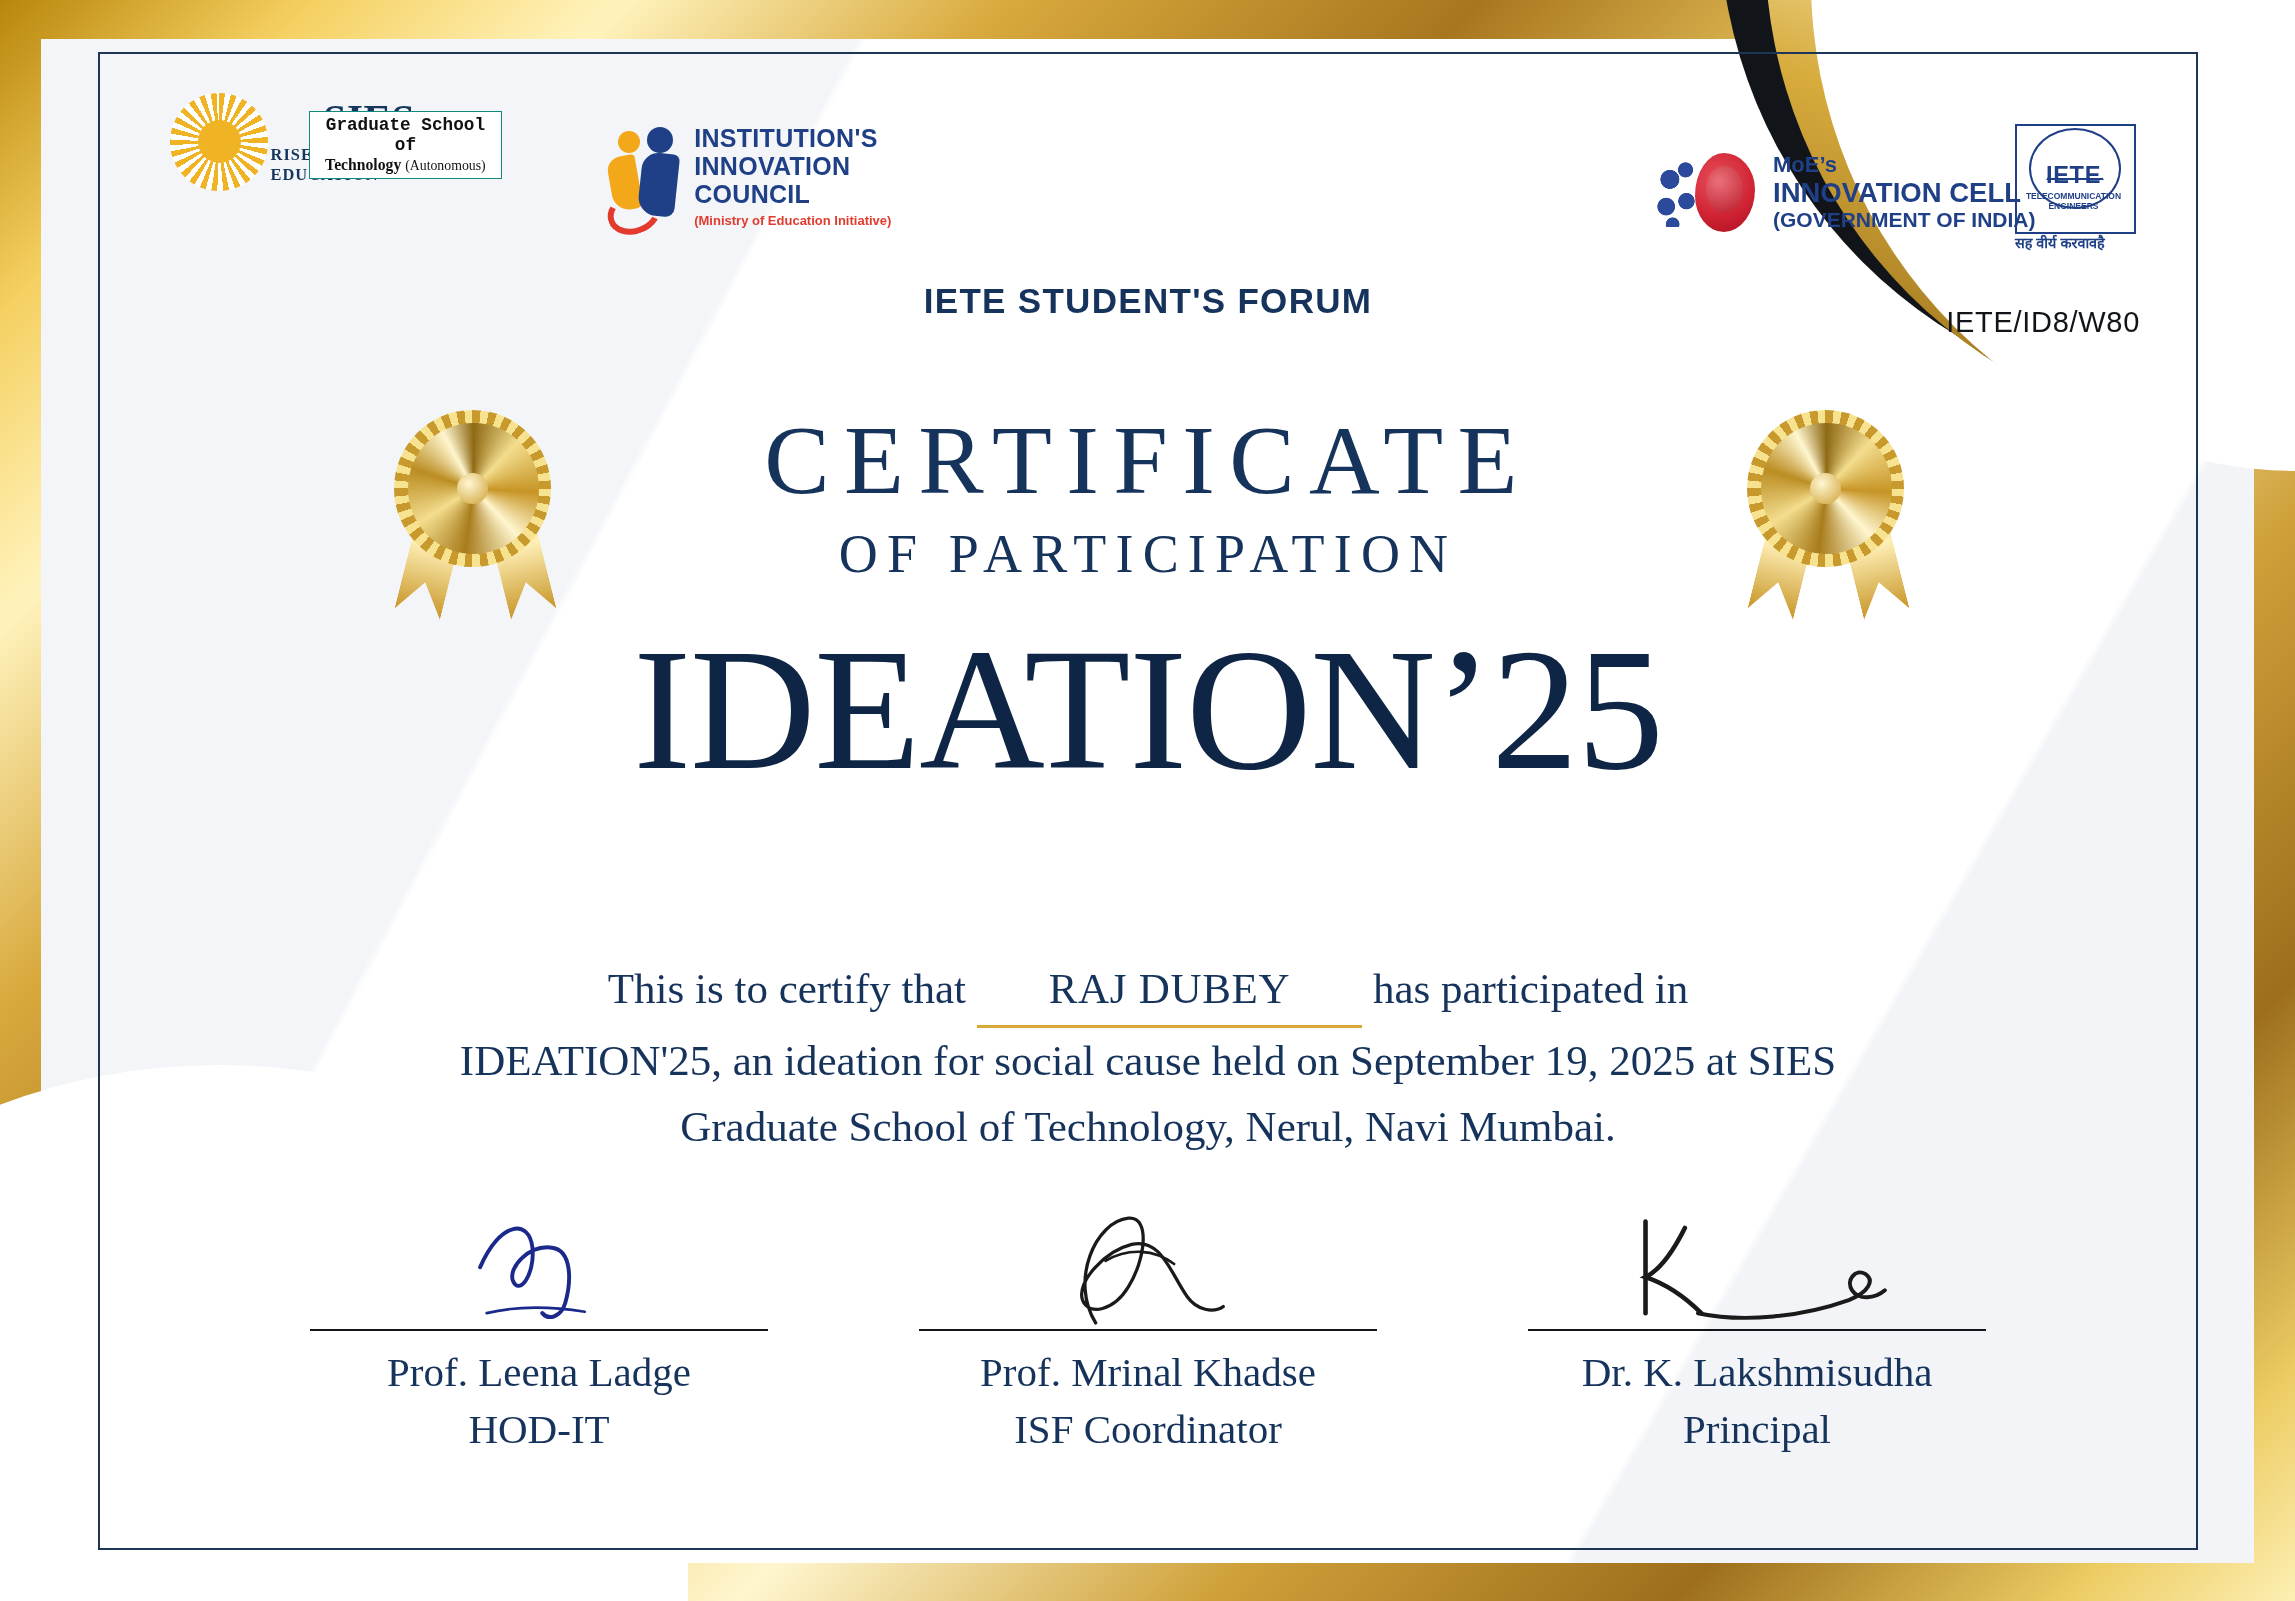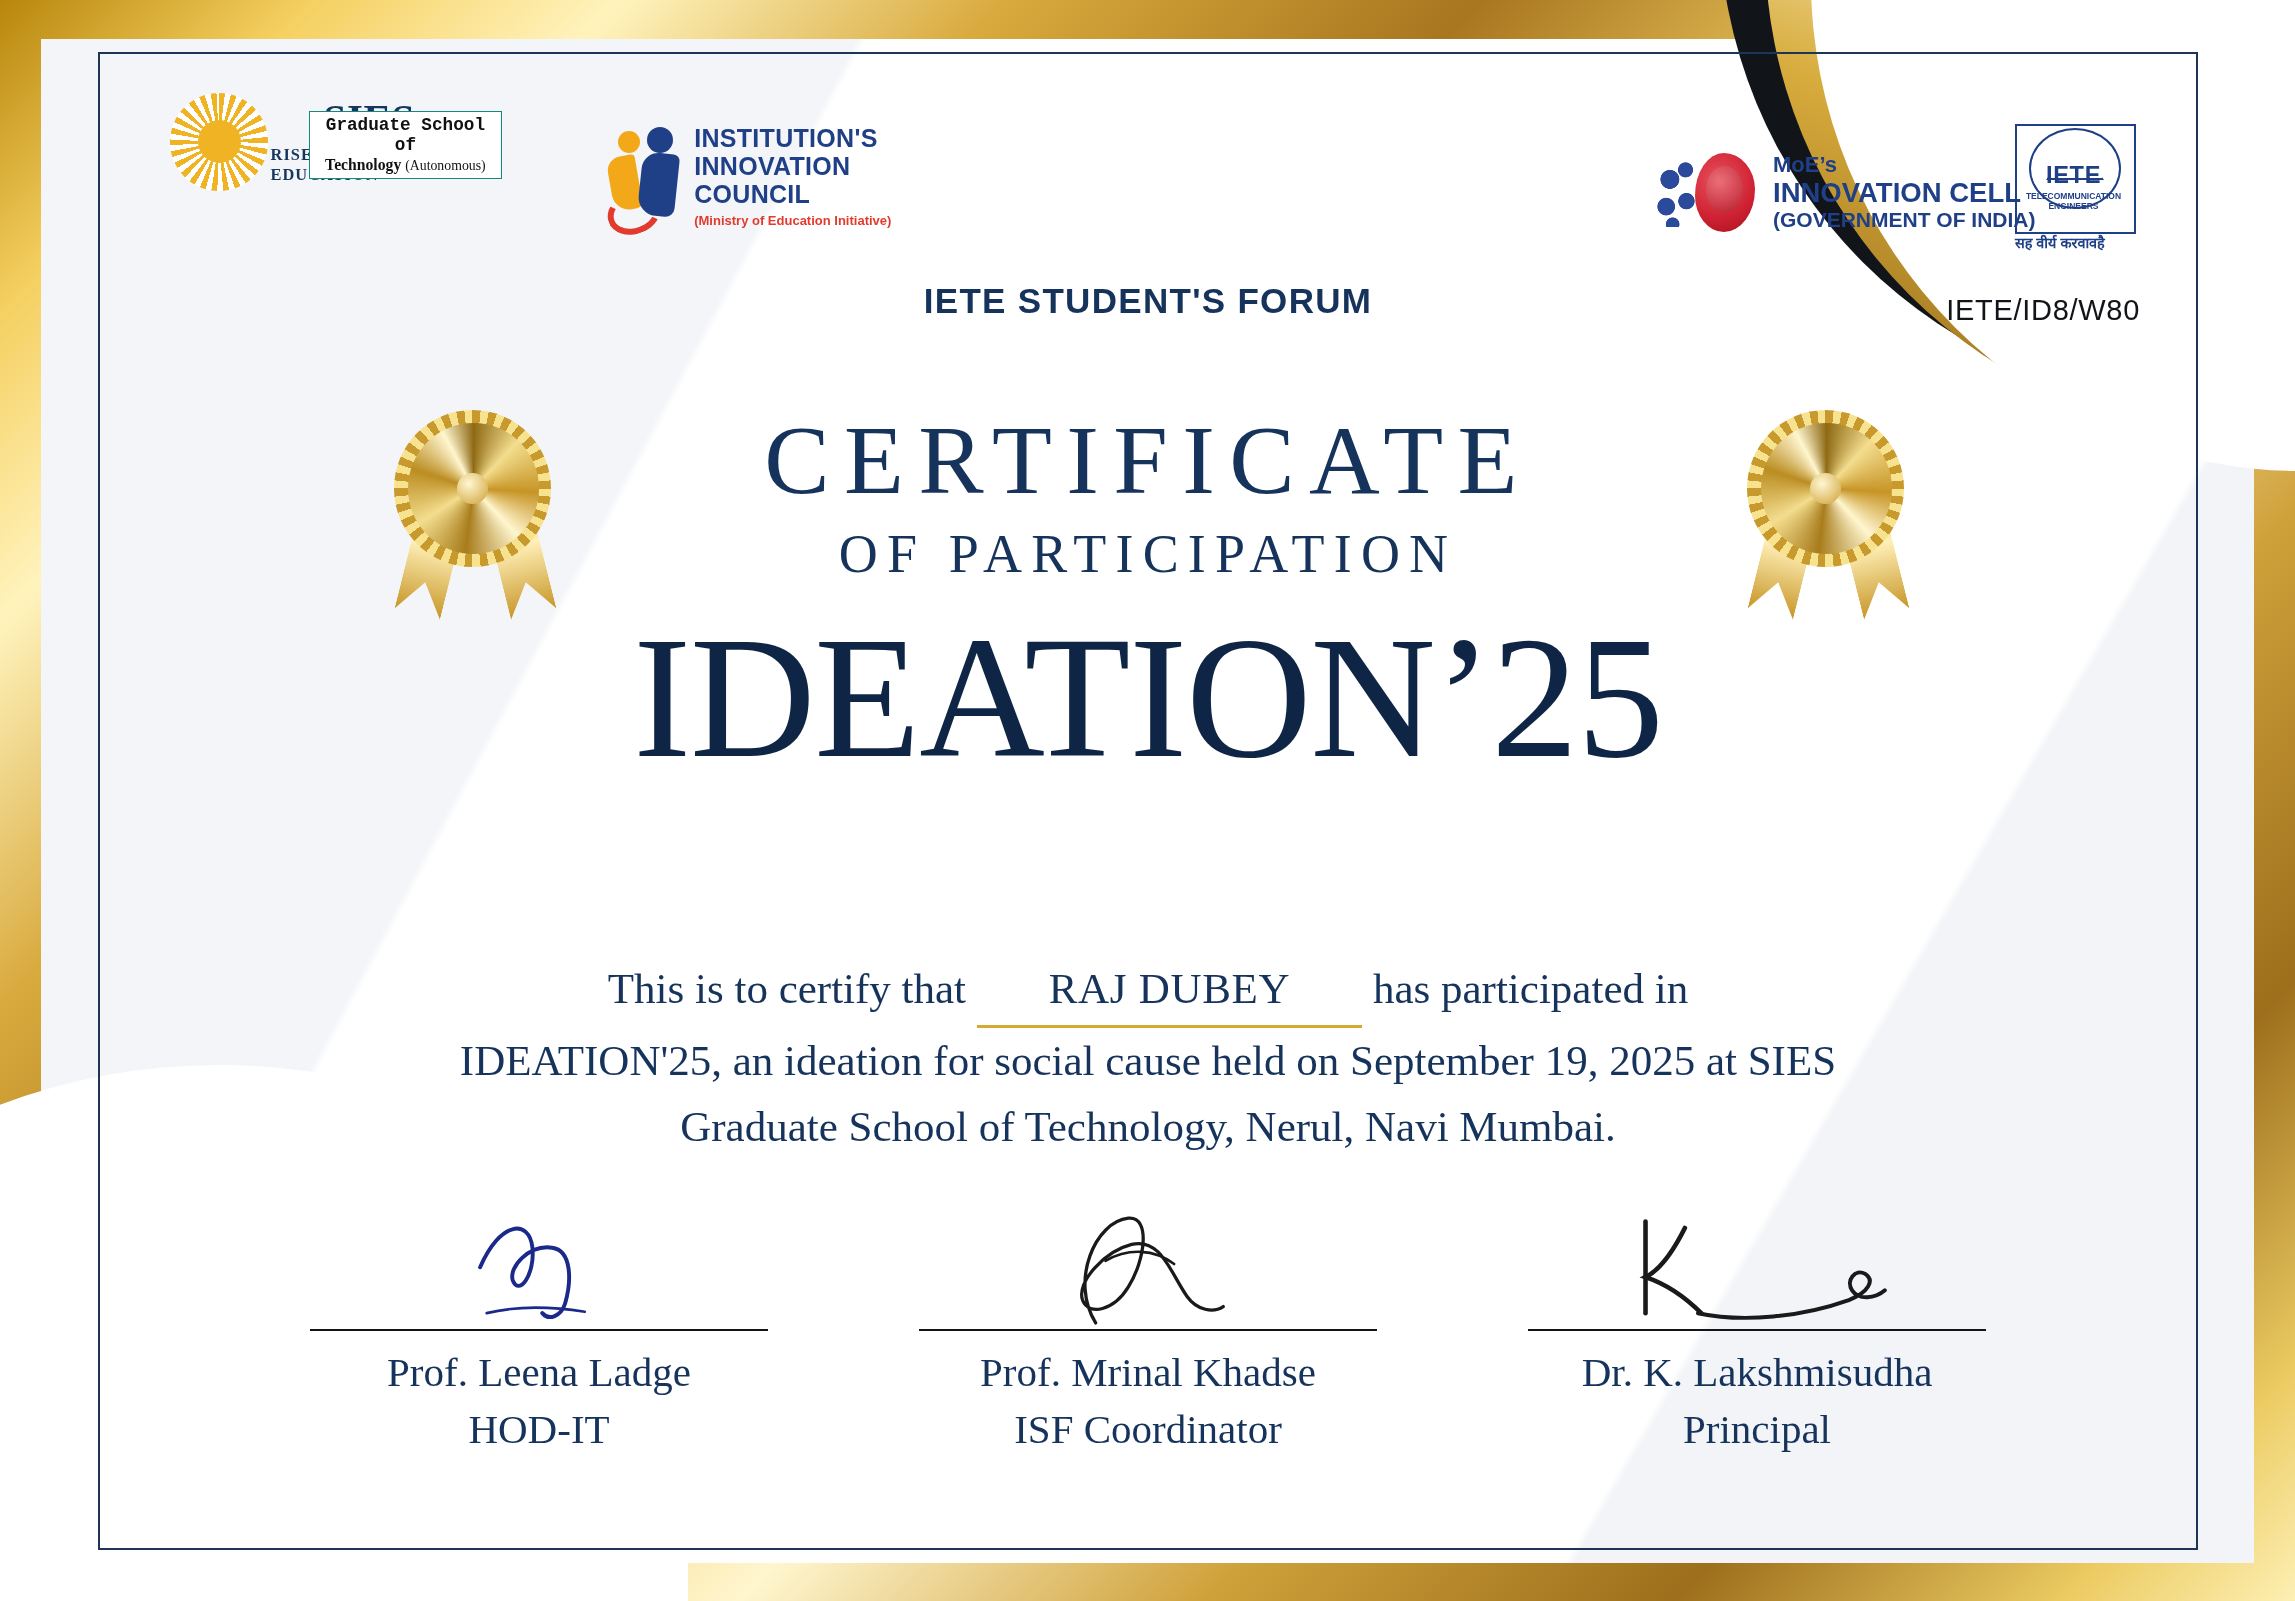--- a/index.html
+++ b/index.html
@@ -380,21 +380,21 @@
   .hdr .l2 {
     font-family: "Liberation Sans", sans-serif;
     font-weight: 700;
     font-size: 35px;
     letter-spacing: 1.3px;
     color: #16335c;
     margin-top: 9.2px;
   }
   .cert-id {
     position: absolute;
-    right: 58px; top: 242px;
+    right: 58px; top: 254px;
     font-family: "Liberation Sans", sans-serif;
     font-size: 29px;
     color: #111418;
     letter-spacing: 0.7px;
   }
 
   
   .title-wrap {
     position: absolute;
     left: 0; right: 0; top: 359px;
@@ -413,21 +413,21 @@
     letter-spacing: 9.2px;
     color: #16335c;
     margin-top: 14.4px;
   }
   .event-name {
     font-family: "Liberation Serif", serif;
     font-size: 174px;
     letter-spacing: -1.3px;
     color: #0f2545;
     line-height: 1.02;
-    margin-top: 24px;
+    margin-top: 36px;
     white-space: nowrap;
   }
 
   
   .rosette {
     position: absolute;
     width: 190px; height: 216px;
   }
   .rosette.left  { left: 282px;  top: 354px; }
   .rosette.right { right: 275px; top: 354px; }

